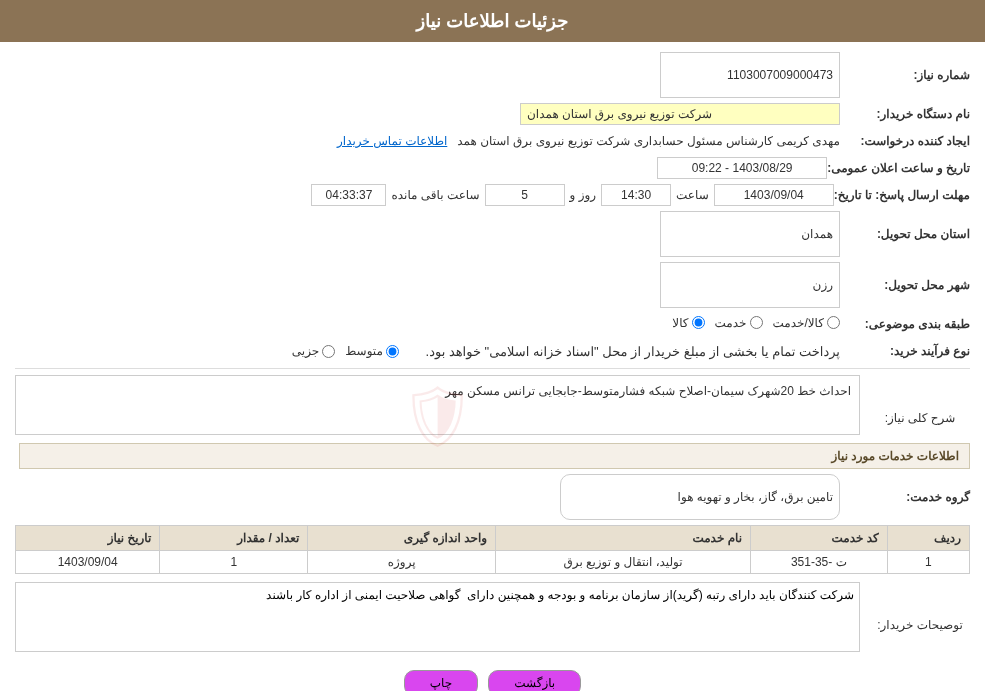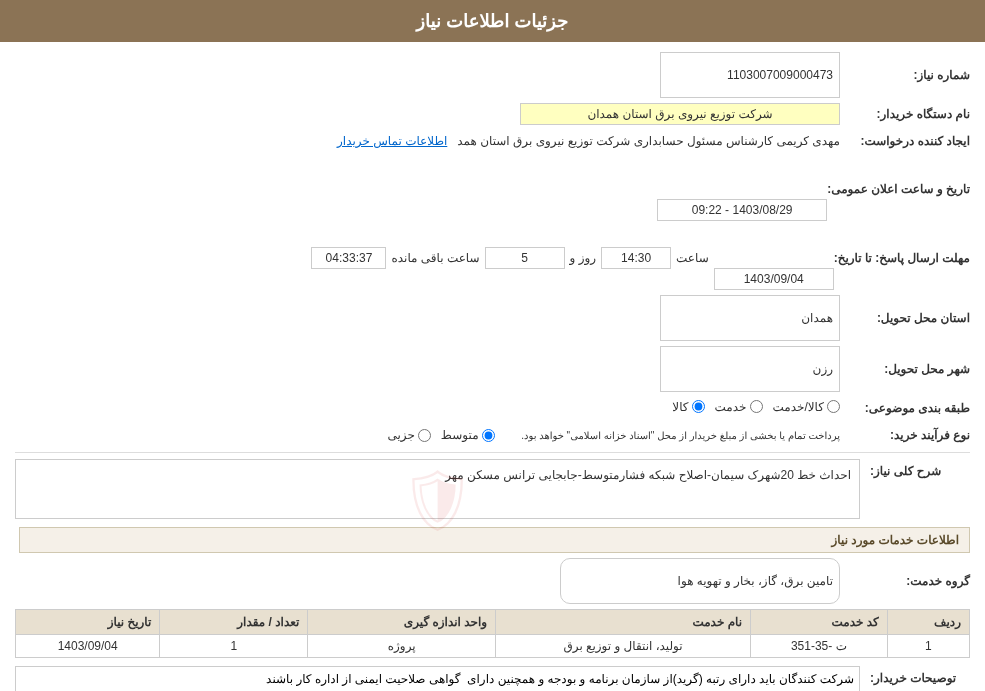--- a/index.html
+++ b/index.html
@@ -34,28 +34,27 @@
       min-width: 180px;
       text-align: right;
     }
     .date-box {
       border: 1px solid #ccc;
       background: #fff;
       padding: 3px 6px;
       display: inline-block;
       width: 120px;
       text-align: center;
-      margin-top: 42px;
     }
     .yellow-box {
       border: 1px solid #ccc;
       background: #FFFFC0;
       padding: 3px 6px;
       display: inline-block;
-      text-align: center;
+      text-align: left;
     }
     .section-header {
       background: #f5f0e8;
       border: 1px solid #d0c8b0;
       padding: 5px 10px;
       font-weight: bold;
       color: #5a4a2a;
       margin: 8px 0 5px 4px;
       text-align: right;
     }
@@ -79,21 +78,21 @@
       cursor: pointer;
       text-decoration: underline;
     }
     .purchase-type-row {
       display: flex;
       align-items: center;
       gap: 10px;
     }
     .note-text {
       color: #333;
-      font-size: 10px;
+      font-size: 13px;
     }
     .services-table {
       width: 100%;
       border-collapse: collapse;
       margin-bottom: 8px;
     }
     .services-table th {
       background: #e8e0d0;
       border: 1px solid #ccc;
       padding: 5px 8px;
@@ -141,25 +140,26 @@
       width: 100%;
     }
     .watermark {
       position: relative;
     }
     .need-info-row {
       display: flex;
       align-items: flex-start;
     }
     .need-label {
-      font-weight: bold;
+      font-weight: normal;
       white-space: nowrap;
       padding-top: 5px;
       min-width: 100px;
-      text-align: left;
+      text-align: center;
+      margin-top: 31px;
     }
     .flex-label {
       font-weight: bold;
       min-width: 130px;
       text-align: right;
       padding: 4px 0;
     }
     .info-row {
       display: flex;
       align-items: center;

